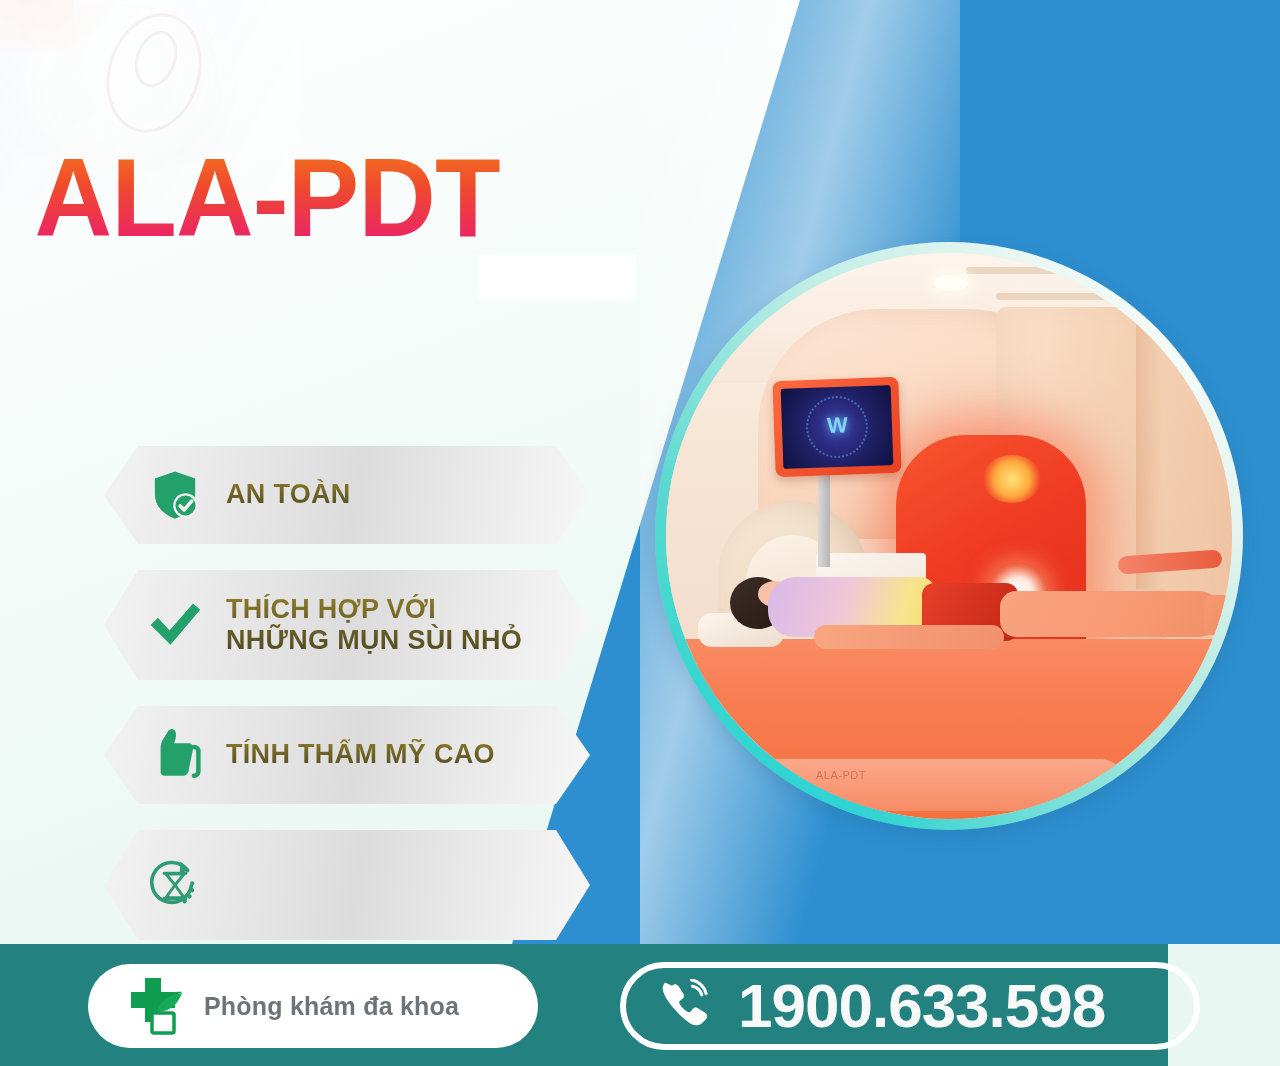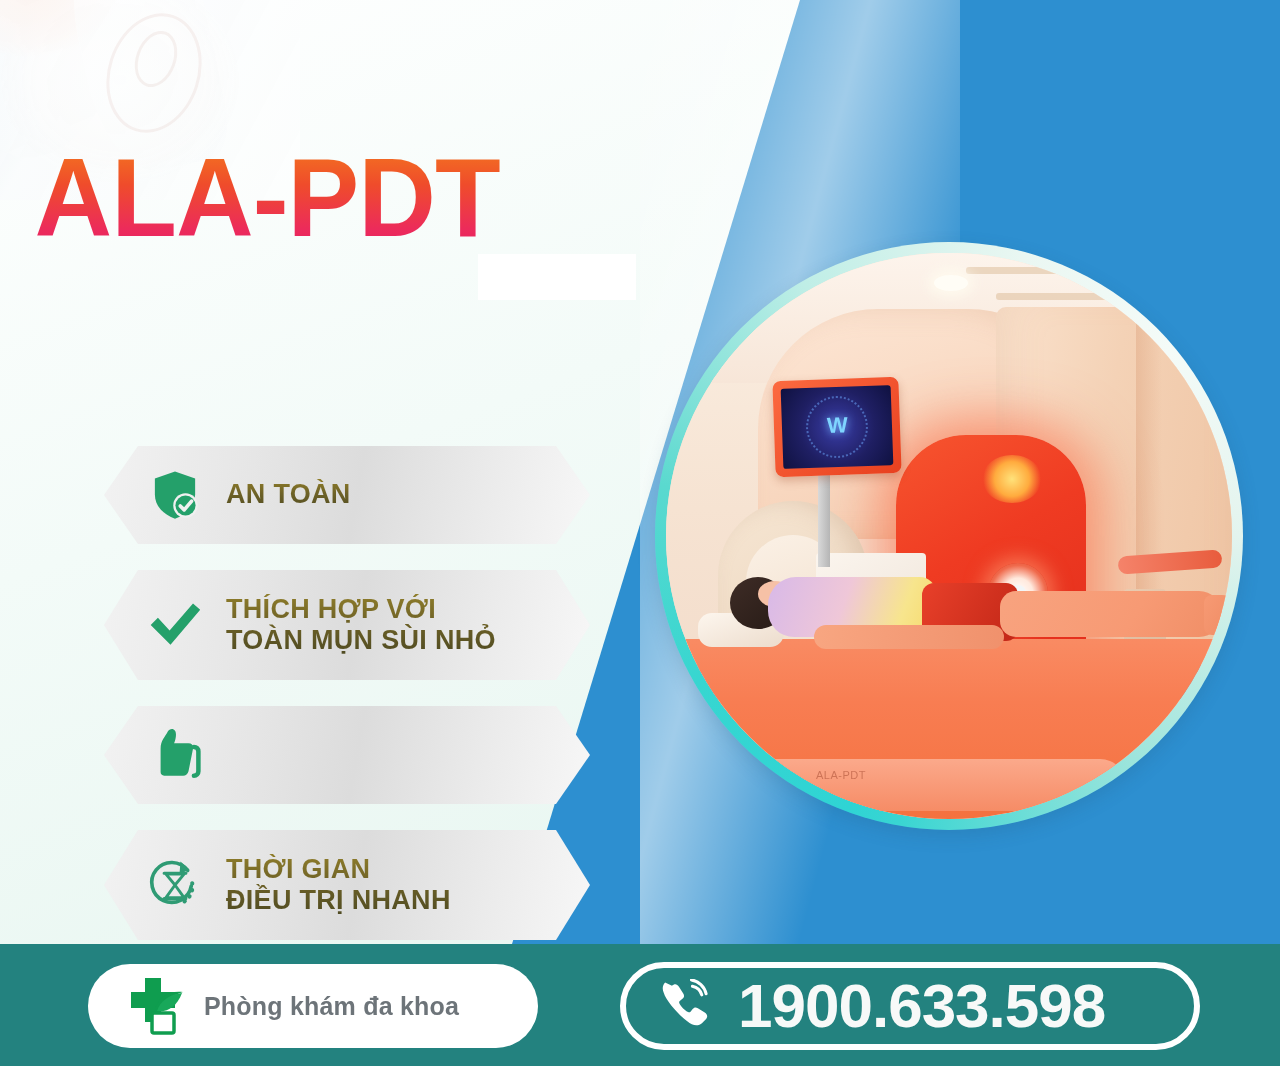--- a/index.html
+++ b/index.html
@@ -345,21 +345,21 @@
   }
   .pr-caption{
     position:absolute; left:150px; bottom:38px;
     font-size:11px; color:rgba(150,60,35,.45); letter-spacing:.5px;
   }
 
   
   .footer{
     position:absolute;
     left:0; bottom:0;
-    width:1280px;
+    width:1168px;
     height:122px;
     background:#23827f;
     z-index:10;
     display:flex;
     align-items:center;
   }
   .clinic-pill{
     position:absolute;
     left:88px; top:20px;
     width:450px; height:84px;
@@ -441,44 +441,43 @@
       <span class="label">AN TOÀN</span>
     </div>
 
     <div class="badge tall">
       <span class="icon">
         <svg width="58" height="54" viewBox="0 0 64 60" fill="none">
           <path d="M5 30 L13 22 L26 36 L52 6 L60 13 L27 52 Z" fill="#24a06a"></path>
         </svg>
       </span>
       <span class="label">THÍCH HỢP VỚI
-TOÀN MỤN SÙI NHỎ</span>
+NHỮNG MỤN SÙI NHỎ</span>
     </div>
 
     <div class="badge">
       <span class="icon">
         <svg width="54" height="56" viewBox="0 0 60 62" fill="none">
           <path d="M14 24c0-9 5-13 8-19 1.5-3 6-4 8-1 2 3 1 9-1 14h16c4 0 6 3 5 6l-5 25c-.7 3-3 5-6 5H18c-2.5 0-4-1.6-4-4Z" fill="#24a06a"></path>
           <path d="M51 22c3 0 5 2 5 5v22c0 3-2 5-5 5" stroke="#24a06a" stroke-width="5" fill="none" stroke-linecap="round"></path>
         </svg>
       </span>
+      <span class="label">TÍNH THẨM MỸ CAO</span>
     </div>
 
     <div class="badge tall">
       <span class="icon">
         <svg width="58" height="58" viewBox="0 0 64 64" fill="none">
           <path d="M46 16A22 22 0 1 0 50 33" stroke="#2f9b74" stroke-width="4" fill="none" stroke-linecap="round"></path>
           <path d="M38 6 L48 15 L37 20 Z" fill="#2f9b74"></path>
           <path d="M51 30a20 20 0 0 1-12 22" stroke="#2f9b74" stroke-width="4.5" stroke-linecap="round" stroke-dasharray="0.5 7" fill="none"></path>
           <path d="M22 20h20l-10 12Zm0 26h20L32 32Z" stroke="#2f9b74" stroke-width="3.2" fill="none" stroke-linejoin="round"></path>
           <path d="M20 19h24M20 47h24" stroke="#2f9b74" stroke-width="3.4" stroke-linecap="round"></path>
         </svg>
       </span>
-      <span class="label">THỜI GIAN
-ĐIỀU TRỊ NHANH</span>
     </div>
 
   </div>
 
   <div class="photo-circle">
     <div class="photo-inner">
       <div class="pr-wall"></div>
       <div class="pr-ceiling"></div>
       <div class="pr-ceiling-panel" style="left:300px; top:14px; width:200px;"></div>
       <div class="pr-ceiling-panel" style="left:330px; top:40px; width:230px;"></div>

